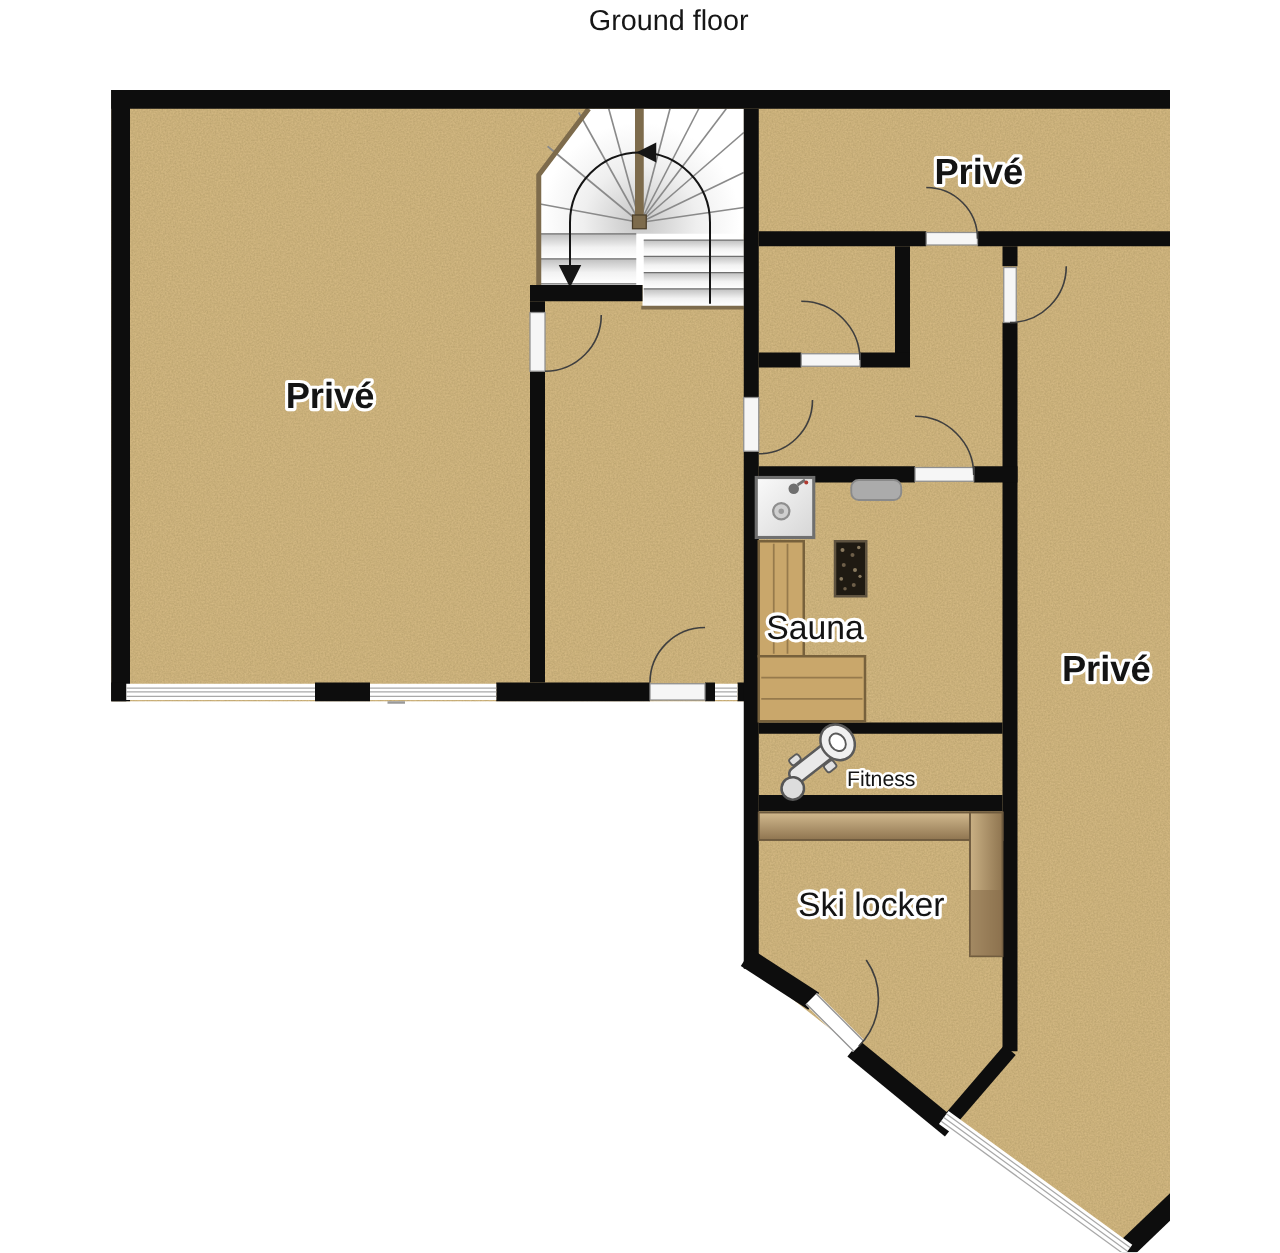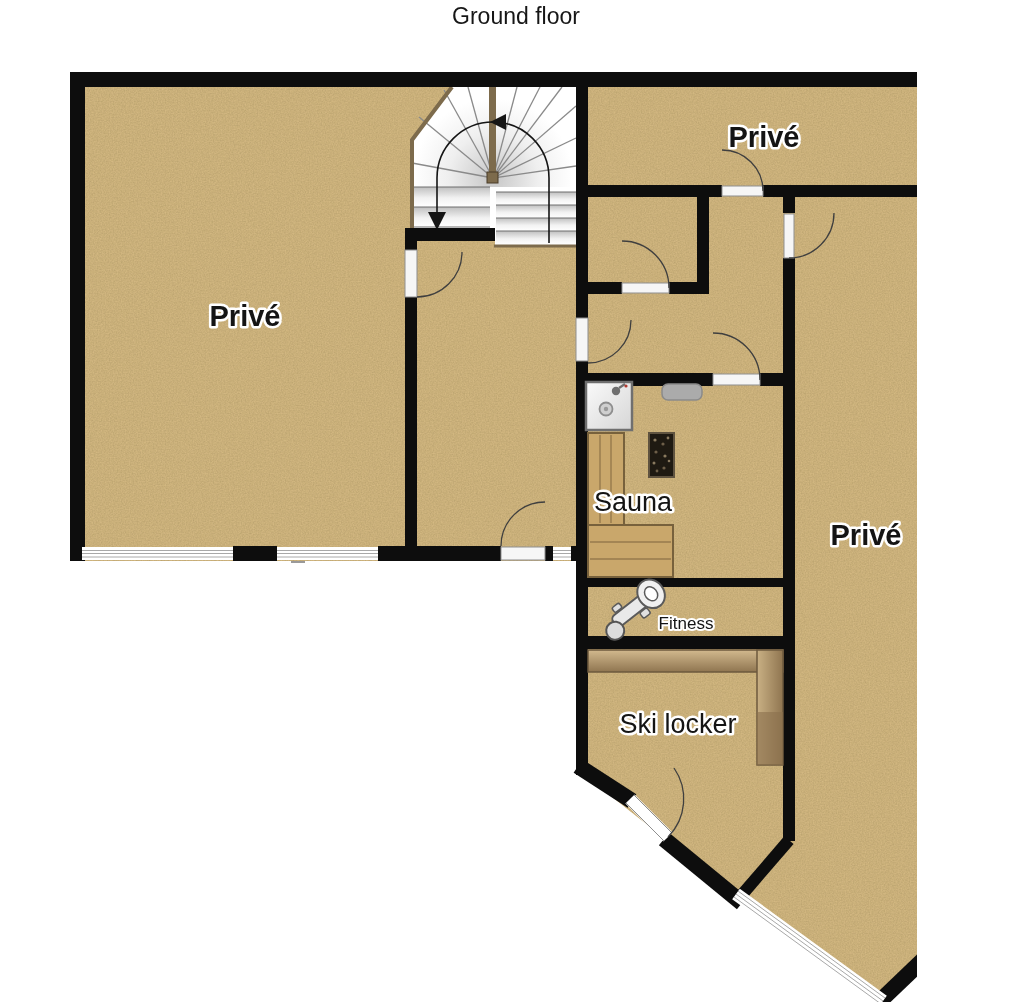--- a/index.html
+++ b/index.html
@@ -1,16 +1,16 @@
 <!DOCTYPE html>
 <html style="--floor: #d8bc85; --wall: #0d0d0d; --bench_wood: #c9a76b; --counter_wood: #b0946a; --stair_wall: #7d6b4c; --background: #ffffff;"><head>
 <meta charset="utf-8">
 <style>
   html,body{margin:0;padding:0;background:#ffffff;}
-  .page{position:relative;width:917px;height:1002px;background:#ffffff;overflow:hidden;}
+  .page{position:relative;width:917px;height:1002px;background:#ffffff;overflow:hidden;margin-left:19px;}
   svg{display:block;}
   .lbl{font-family:"Liberation Sans",sans-serif;fill:#141414;paint-order:stroke;stroke:#ffffff;stroke-width:5px;stroke-linejoin:round;text-anchor:middle;}
   .lbl.b{font-weight:bold;font-size:29px;}
   .lbl.m{font-size:27px;}
   .lbl.s{font-size:17px;stroke-width:4px;}
   .title-text{font-family:"Liberation Sans",sans-serif;font-size:23px;fill:#161616;text-anchor:middle;}
   .wall{fill:var(--wall,#0d0d0d);}
   .wallln{stroke:var(--wall,#0d0d0d);fill:none;}
   .sill{fill:#f6f6f6;stroke:#8f8f8f;stroke-width:1;}
   .arc{fill:none;stroke:#3f3f3f;stroke-width:1.3;}

